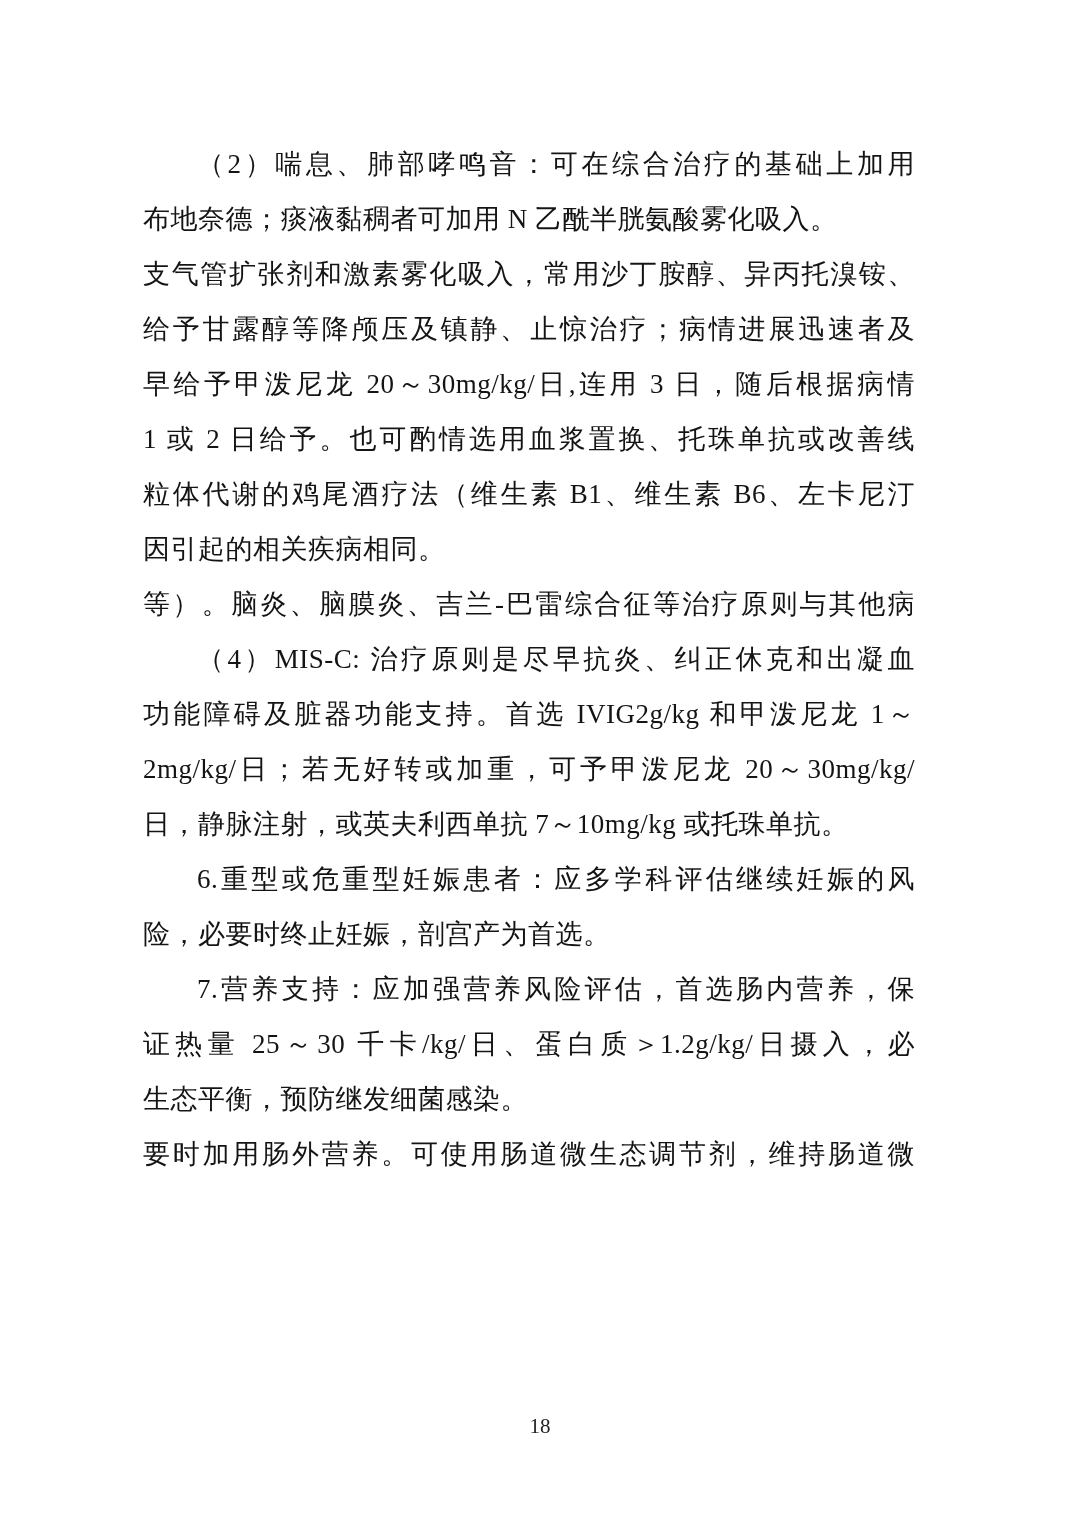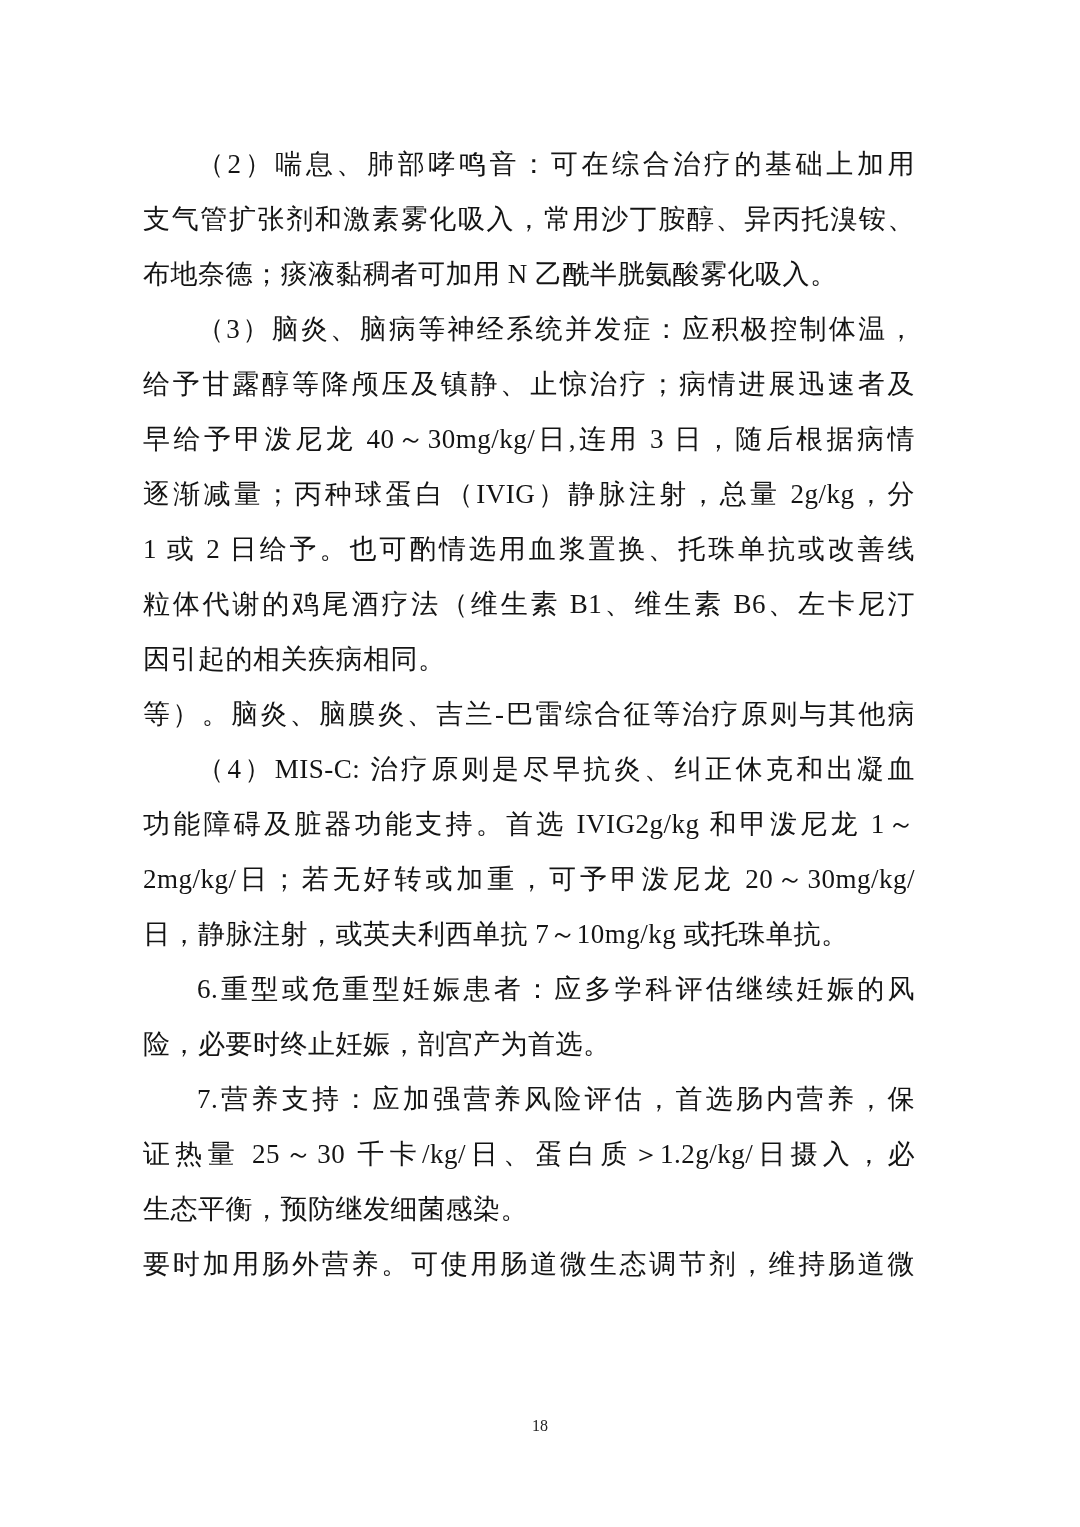--- a/index.html
+++ b/index.html
@@ -27,42 +27,40 @@
     letter-spacing: 0.5px;
   }
   .line.j { text-align-last: justify; }
   .line.first { text-indent: 2em; }
   .pageno {
     position: absolute;
     left: 0;
     top: 1408px;
     width: 1080px;
     text-align: center;
-    font-size: 16px;
+    font-size: 21px;
     line-height: 36px;
     color: #222222;
   }
 </style>
 </head>
 <body style="background: rgb(255, 255, 255);">
 
 <div class="page" style="color: rgb(20, 20, 20);">
   <div class="content">
 
     <div class="para">
       <div class="line first j">（2）喘息、肺部哮鸣音：可在综合治疗的基础上加用</div>
+      <div class="line">布地奈德；痰液黏稠者可加用 N 乙酰半胱氨酸雾化吸入。</div>
       <div class="line j">支气管扩张剂和激素雾化吸入，常用沙丁胺醇、异丙托溴铵、</div>
-      <div class="line">布地奈德；痰液黏稠者可加用 N 乙酰半胱氨酸雾化吸入。</div>
     </div>
 
     <div class="para">
-      <div class="line first j">（3）脑炎、脑病等神经系统并发症：应积极控制体温，</div>
       <div class="line j">给予甘露醇等降颅压及镇静、止惊治疗；病情进展迅速者及</div>
-      <div class="line j">早给予甲泼尼龙 40～30mg/kg/日,连用 3 日，随后根据病情</div>
-      <div class="line j">逐渐减量；丙种球蛋白（IVIG）静脉注射，总量 2g/kg，分</div>
+      <div class="line j">早给予甲泼尼龙 20～30mg/kg/日,连用 3 日，随后根据病情</div>
       <div class="line j">1 或 2 日给予。也可酌情选用血浆置换、托珠单抗或改善线</div>
       <div class="line j">粒体代谢的鸡尾酒疗法（维生素 B1、维生素 B6、左卡尼汀</div>
       <div class="line">因引起的相关疾病相同。</div>
       <div class="line j">等）。脑炎、脑膜炎、吉兰-巴雷综合征等治疗原则与其他病</div>
     </div>
 
     <div class="para">
       <div class="line first j">（4）MIS-C: 治疗原则是尽早抗炎、纠正休克和出凝血</div>
       <div class="line j">功能障碍及脏器功能支持。首选 IVIG2g/kg 和甲泼尼龙 1～</div>
       <div class="line j">2mg/kg/日；若无好转或加重，可予甲泼尼龙 20～30mg/kg/</div>

